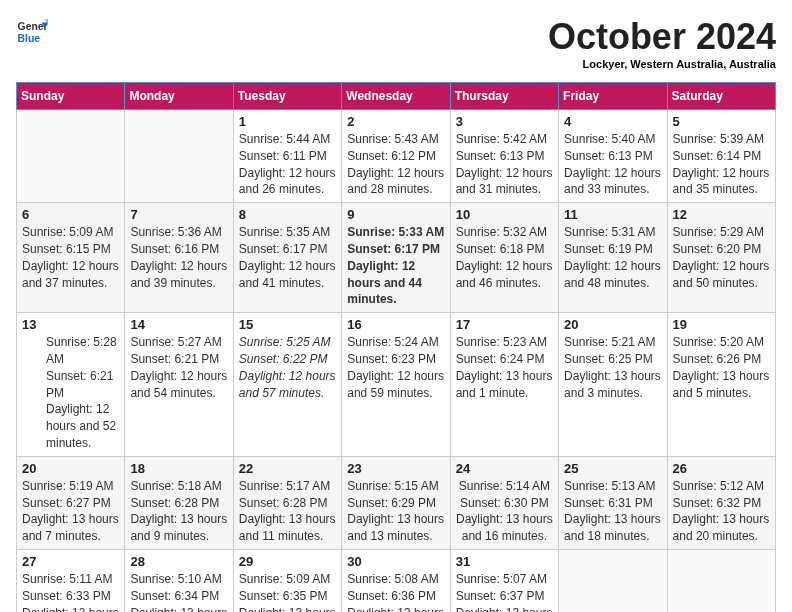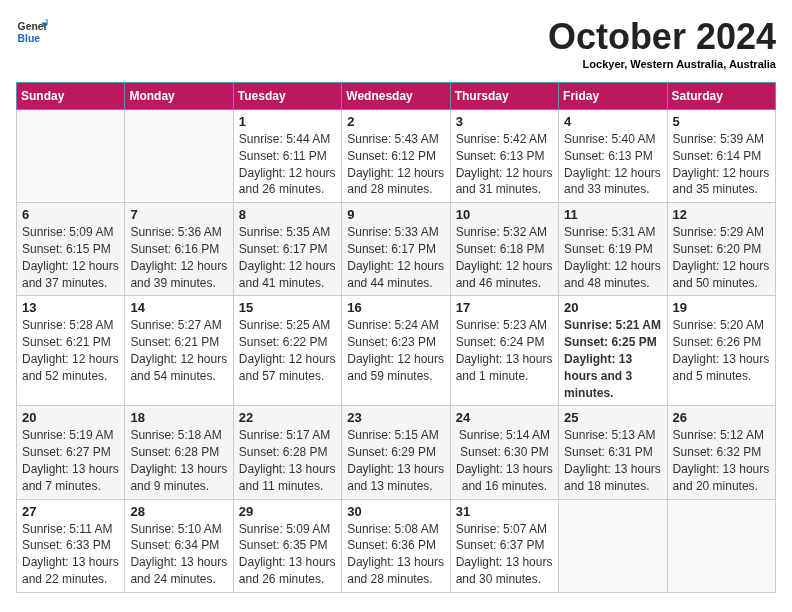--- a/index.html
+++ b/index.html
@@ -159,21 +159,21 @@
 Daylight: 12 hours and 39 minutes.</div>
         </td>
         <td>
           <span class="day-num">8</span>
           <div class="cell-content" style="white-space: pre-line;">Sunrise: 5:35 AM
 Sunset: 6:17 PM
 Daylight: 12 hours and 41 minutes.</div>
         </td>
         <td>
           <span class="day-num">9</span>
-          <div class="cell-content" style="white-space: pre-line;">Sunrise: 5:33 AM
+          <div class="cell-content" style="white-space: pre-line; font-weight: bold;">Sunrise: 5:33 AM
 Sunset: 6:17 PM
 Daylight: 12 hours and 44 minutes.</div>
         </td>
         <td>
           <span class="day-num">10</span>
           <div class="cell-content" style="white-space: pre-line;">Sunrise: 5:32 AM
 Sunset: 6:18 PM
 Daylight: 12 hours and 46 minutes.</div>
         </td>
         <td>
@@ -185,51 +185,51 @@
         <td>
           <span class="day-num">12</span>
           <div class="cell-content" style="white-space: pre-line;">Sunrise: 5:29 AM
 Sunset: 6:20 PM
 Daylight: 12 hours and 50 minutes.</div>
         </td>
       </tr>
       <tr>
         <td>
           <span class="day-num">13</span>
-          <div class="cell-content" style="white-space: pre-line;">Sunrise: 5:28 AM
+          <div class="cell-content" style="white-space: pre-line; margin-left: 24px;">Sunrise: 5:28 AM
 Sunset: 6:21 PM
 Daylight: 12 hours and 52 minutes.</div>
         </td>
         <td>
           <span class="day-num">14</span>
           <div class="cell-content" style="white-space: pre-line;">Sunrise: 5:27 AM
 Sunset: 6:21 PM
 Daylight: 12 hours and 54 minutes.</div>
         </td>
         <td>
           <span class="day-num">15</span>
-          <div class="cell-content" style="white-space: pre-line;">Sunrise: 5:25 AM
+          <div class="cell-content" style="white-space: pre-line; font-style: italic;">Sunrise: 5:25 AM
 Sunset: 6:22 PM
 Daylight: 12 hours and 57 minutes.</div>
         </td>
         <td>
           <span class="day-num">16</span>
           <div class="cell-content" style="white-space: pre-line;">Sunrise: 5:24 AM
 Sunset: 6:23 PM
 Daylight: 12 hours and 59 minutes.</div>
         </td>
         <td>
           <span class="day-num">17</span>
           <div class="cell-content" style="white-space: pre-line;">Sunrise: 5:23 AM
 Sunset: 6:24 PM
 Daylight: 13 hours and 1 minute.</div>
         </td>
         <td>
           <span class="day-num">20</span>
-          <div class="cell-content" style="white-space: pre-line; font-weight: bold;">Sunrise: 5:21 AM
+          <div class="cell-content" style="white-space: pre-line;">Sunrise: 5:21 AM
 Sunset: 6:25 PM
 Daylight: 13 hours and 3 minutes.</div>
         </td>
         <td>
           <span class="day-num">19</span>
           <div class="cell-content" style="white-space: pre-line;">Sunrise: 5:20 AM
 Sunset: 6:26 PM
 Daylight: 13 hours and 5 minutes.</div>
         </td>
       </tr>

